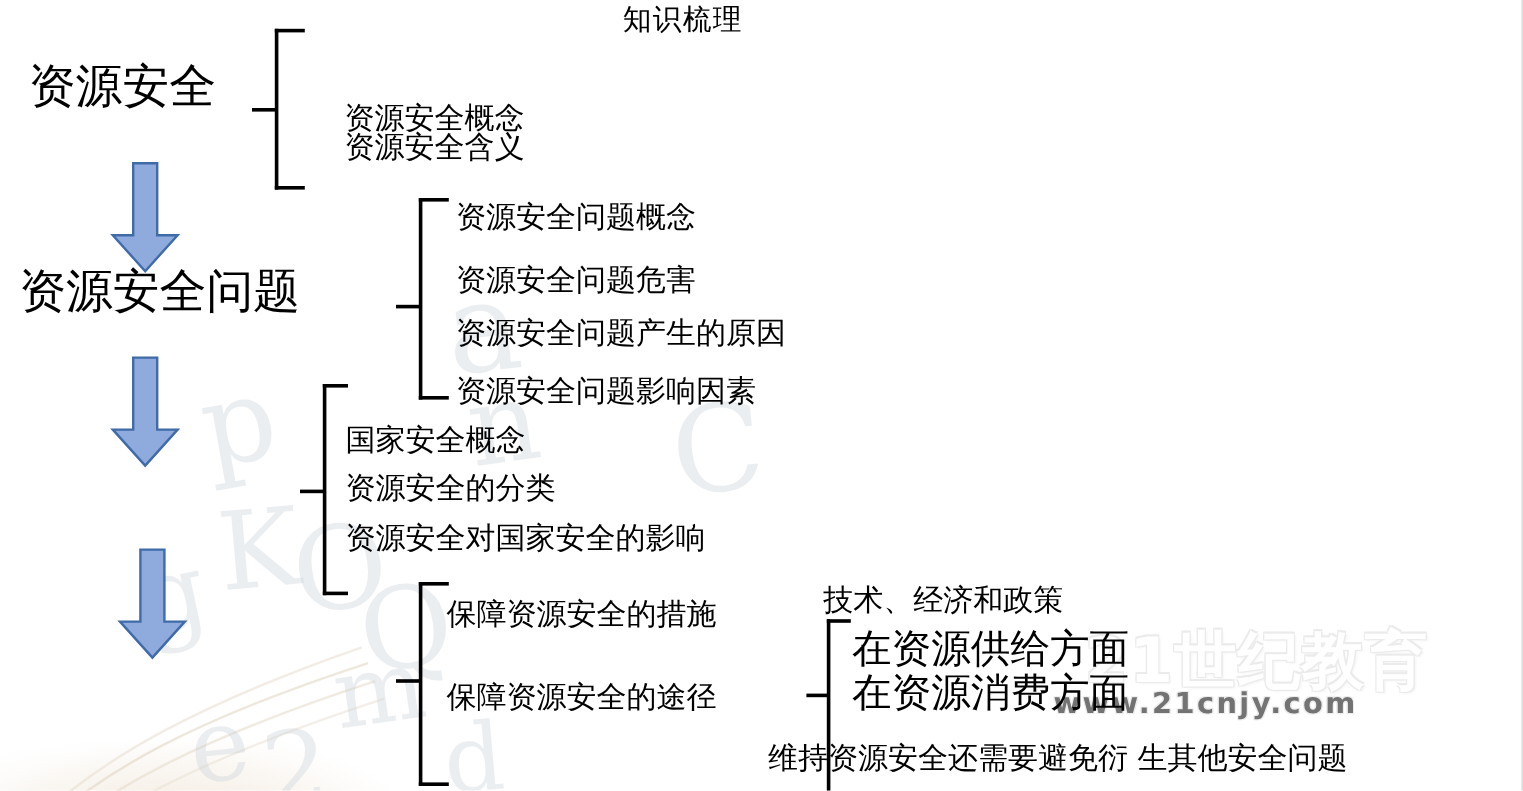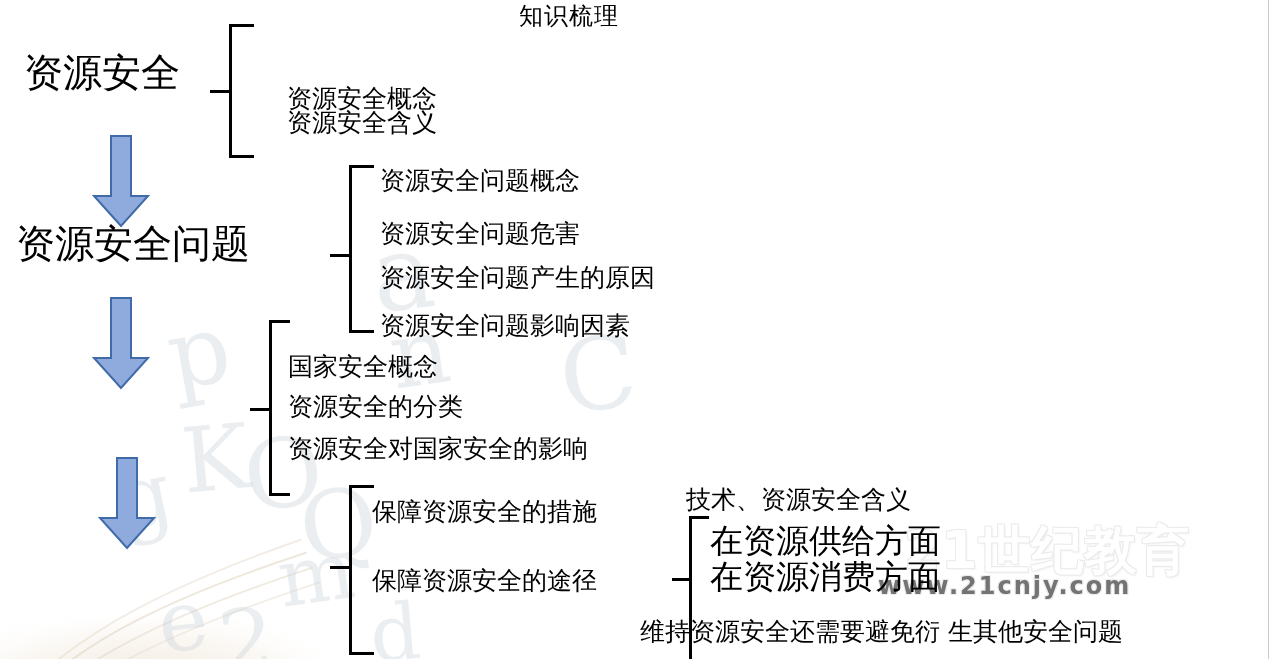--- a/index.html
+++ b/index.html
@@ -188,21 +188,21 @@
   <div class="tx lv2" style="left:288px;top:436px;">资源安全对国家安全的影响</div>
 
   <svg class="arrow" style="left:96px;top:456px;" width="62" height="95" viewBox="0 0 62 95">
     <polygon points="21,2 41,2 41,62 58,62 31,92 4,62 21,62" fill="#8FAADC" stroke="#3F6BA8" stroke-width="2" stroke-linejoin="miter"></polygon>
   </svg>
 
   <div class="bracket-stub" style="left:330px;top:566px;width:20px;"></div>
   <div class="bracket" style="left:349px;top:485px;width:25px;height:170px;"></div>
 
   <div class="tx lv2" style="left:372px;top:487px;margin-top:12px;">保障资源安全的措施</div>
-  <div class="tx lv2" style="left:686px;top:487px;">技术、资源安全含义</div>
+  <div class="tx lv2" style="left:686px;top:487px;">技术、经济和政策</div>
 
   <div class="tx lv2" style="left:372px;top:568px;">保障资源安全的途径</div>
 
   <div class="bracket-stub" style="left:672px;top:578px;width:18px;"></div>
   <div class="bracket" style="left:689px;top:516px;width:20px;height:158px;"></div>
 
   <div class="tx lv3" style="left:710px;top:524px;">在资源供给方面</div>
   <div class="tx lv3" style="left:710px;top:560px;">在资源消费方面</div>
 
   <div class="tx lv2" style="left:600px;top:619px;margin-left:40px;">维持资源安全还需要避免衍   生其他安全问题</div>

